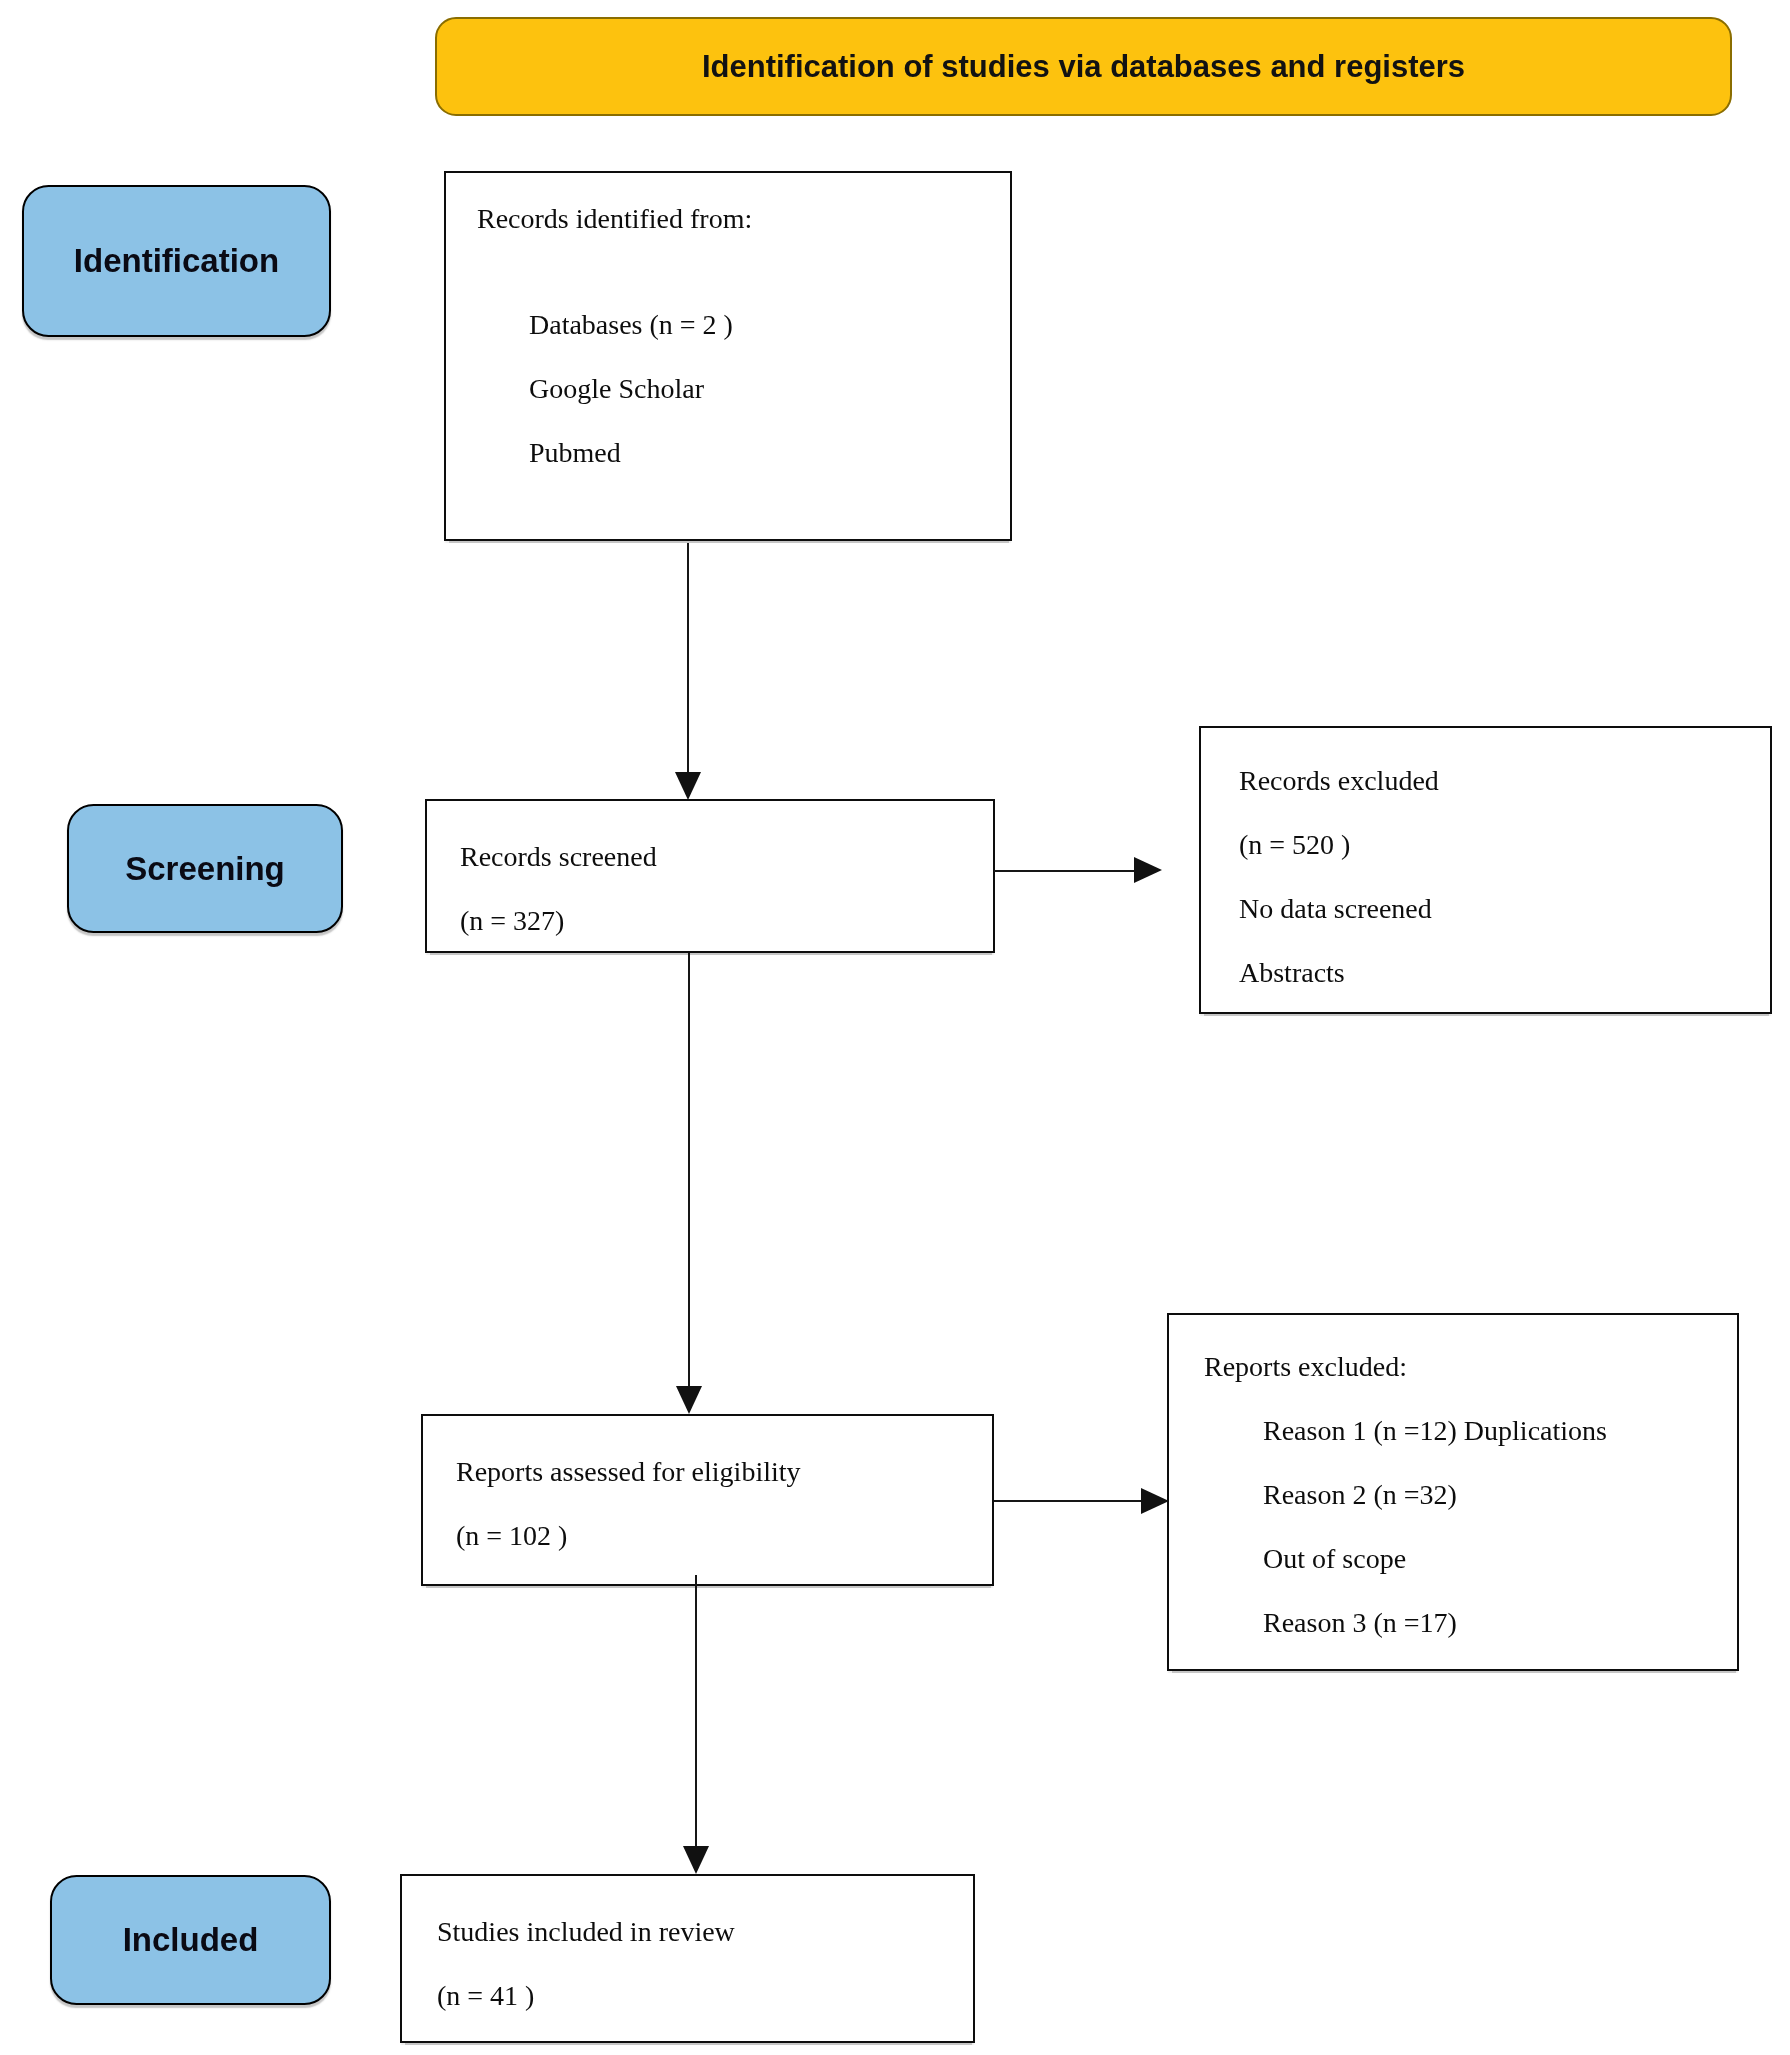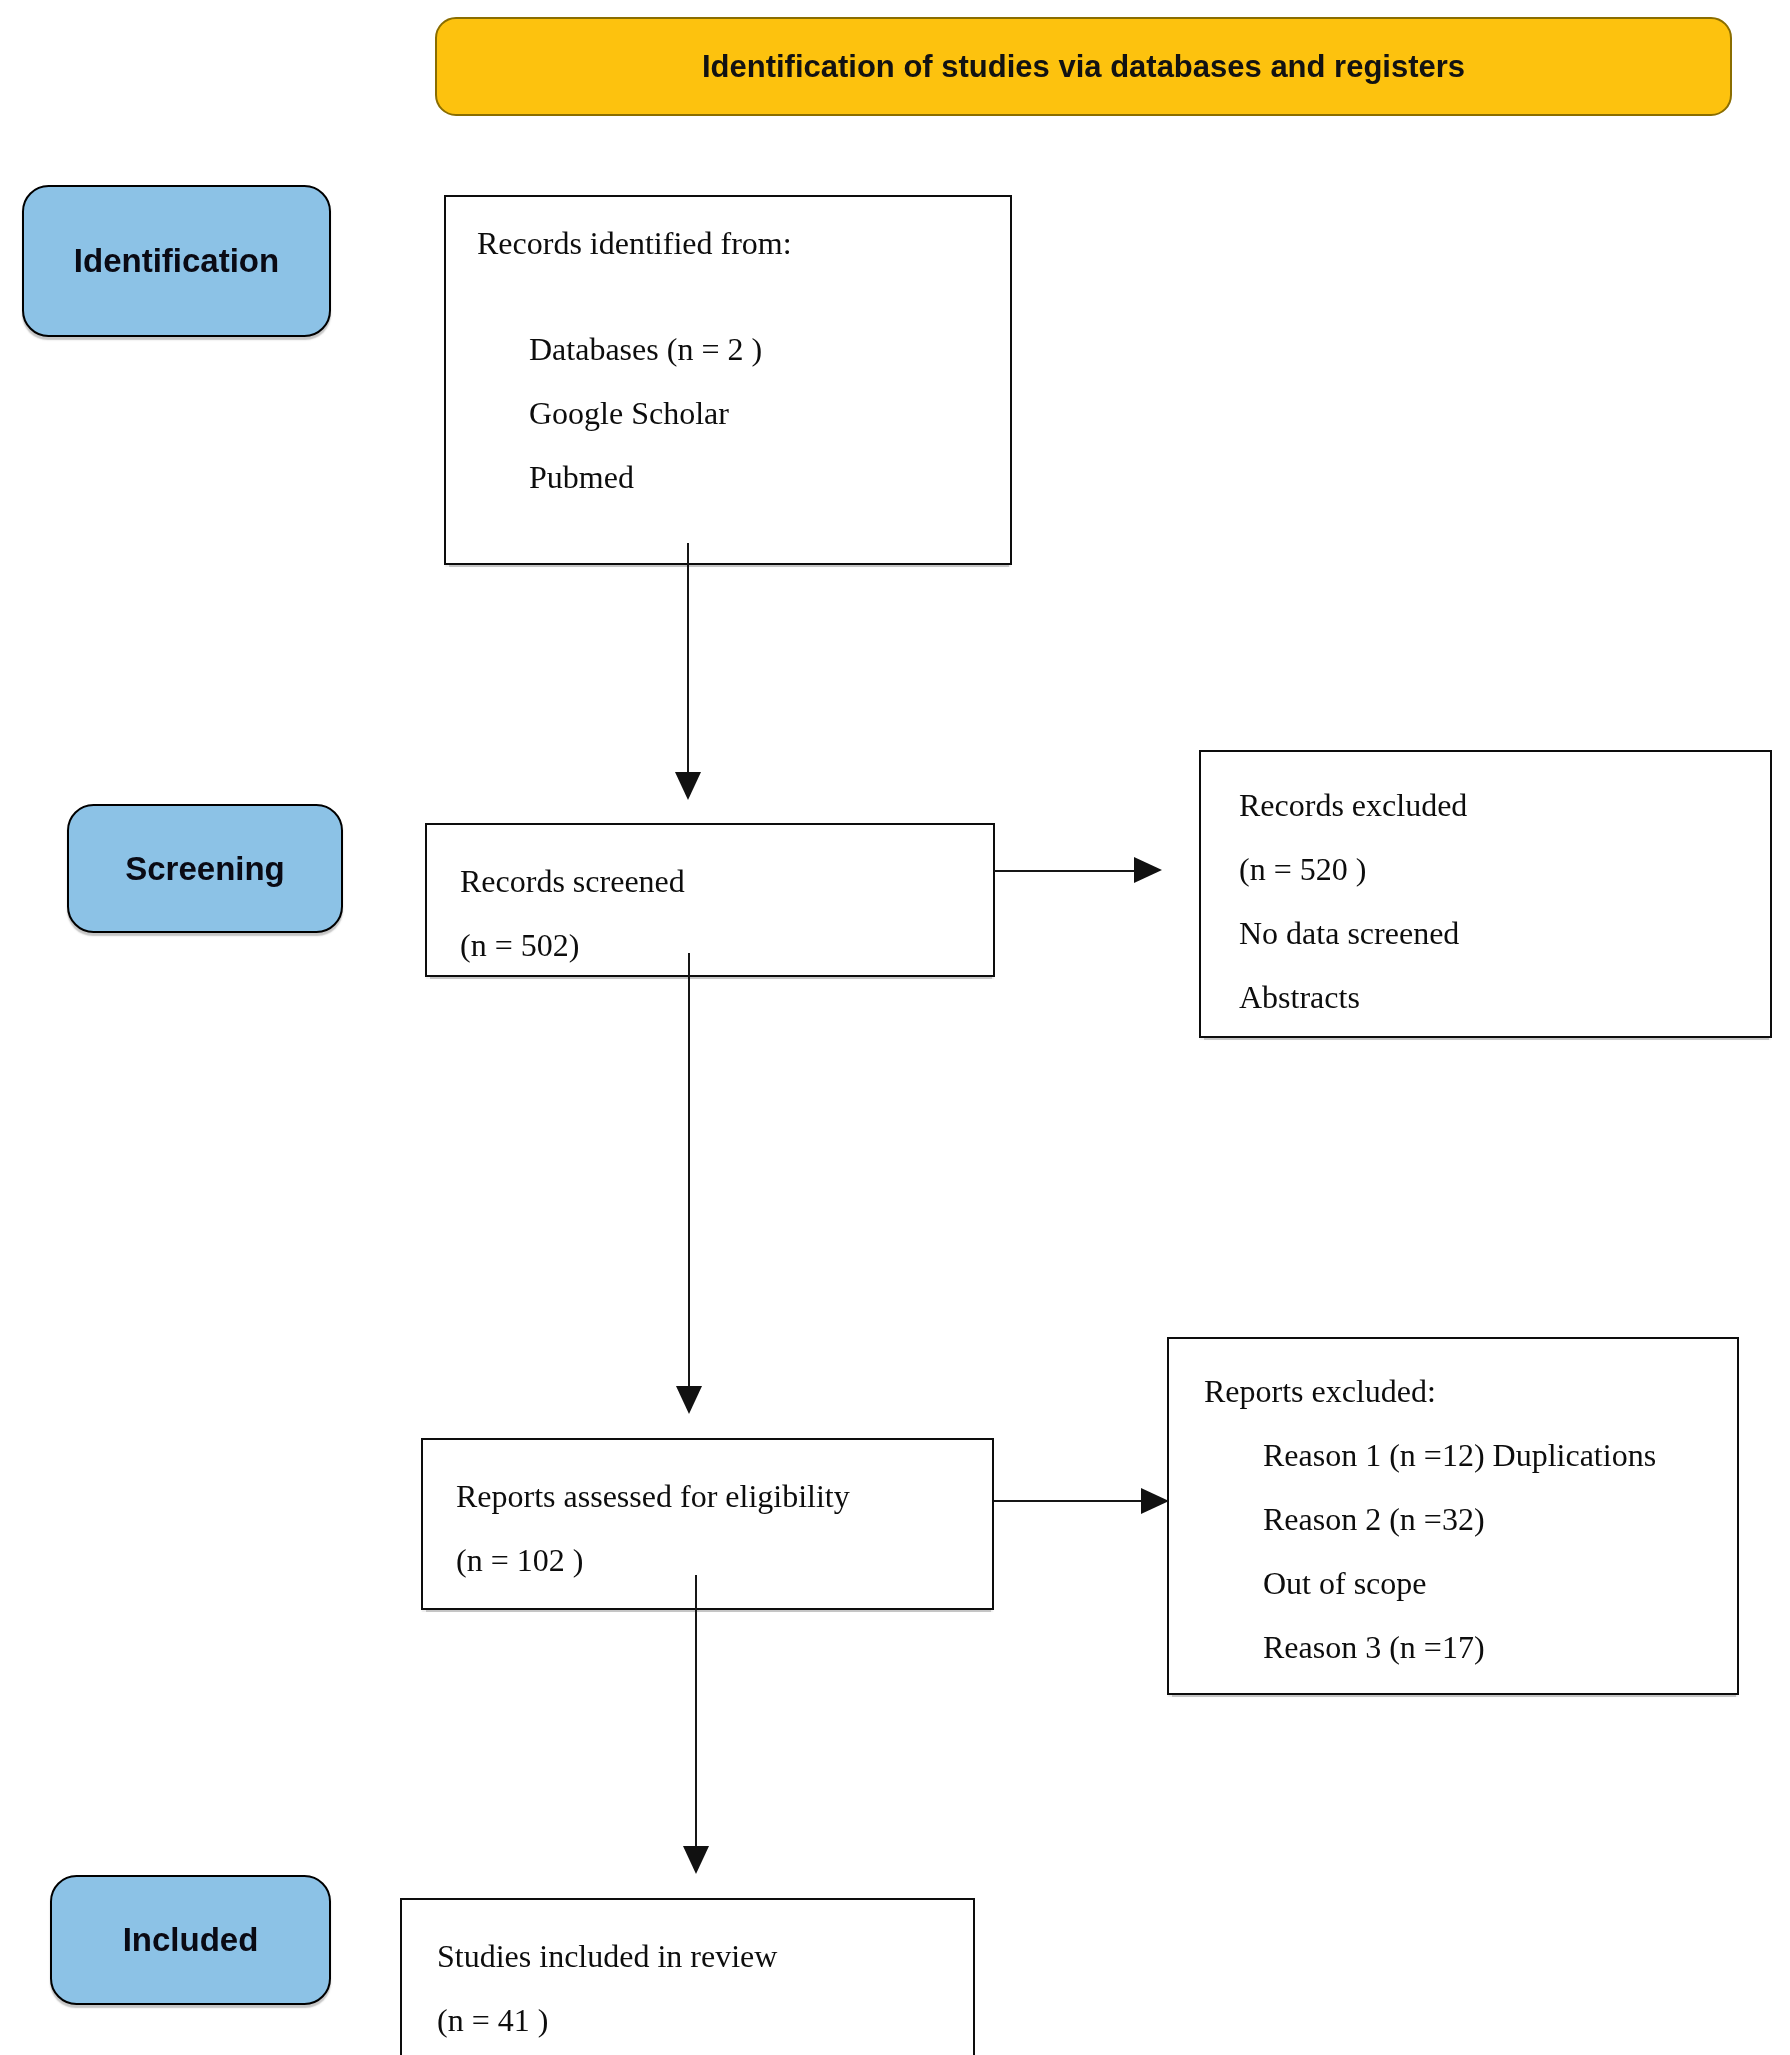--- a/index.html
+++ b/index.html
@@ -49,24 +49,23 @@
   #stage-identification{left:22px;  top:185px;  width:309px; height:152px;}
   #stage-screening     {left:67px;  top:804px; width:276px; height:129px;}
   #stage-included      {left:50px;  top:1875px; width:281px; height:130px;}
 
   
   .fbox{
     position:absolute;
     background:#ffffff;
     border:2.1px solid var(--box-border);
     box-sizing:border-box;
-    font-size:32px;
+    font-size:28px;
     line-height:64px;
     box-shadow:0 3.5px 1.4px -1.4px rgba(110,110,110,.4);
-    margin-top:24px;
   }
   #box-records-identified{left:444px;  top:171px;  width:568px; height:370px; padding:14px 21px 0 31px;}
   #box-records-screened  {left:425px;  top:799px; width:570px; height:154px; padding:24.4px 14px 0 33px;}
   #box-records-excluded  {left:1199px; top:726px; width:573px; height:288px; padding:21px 14px 12px 38px;}
   #box-reports-assessed  {left:421px;  top:1414px; width:573px; height:172px; padding:24.4px 14px 0 33px;}
   #box-reports-excluded  {left:1167px; top:1313px; width:572px; height:358px; padding:19.5px 11px 0 35px;}
   #box-studies-included  {left:400px;  top:1874px; width:575px; height:169px; padding:24.4px 14px 0 35px;}
 
   .fbox .gap-after{margin-bottom:42px;}
   .fbox .indent{padding-left:52px;}
@@ -119,21 +118,21 @@
 
   <div class="fbox" id="box-records-identified">
     <div class="fline gap-after">Records identified from:</div>
     <div class="fline indent">Databases (n = 2 )</div>
     <div class="fline indent">Google Scholar</div>
     <div class="fline indent">Pubmed</div>
   </div>
 
   <div class="fbox" id="box-records-screened">
     <div class="fline">Records screened</div>
-    <div class="fline">(n = 502)</div>
+    <div class="fline">(n = 327)</div>
   </div>
 
   <div class="fbox" id="box-records-excluded">
     <div class="fline">Records excluded</div>
     <div class="fline">(n = 520 )</div>
     <div class="fline">No data screened</div>
     <div class="fline">Abstracts</div>
   </div>
 
   <div class="fbox" id="box-reports-assessed">

